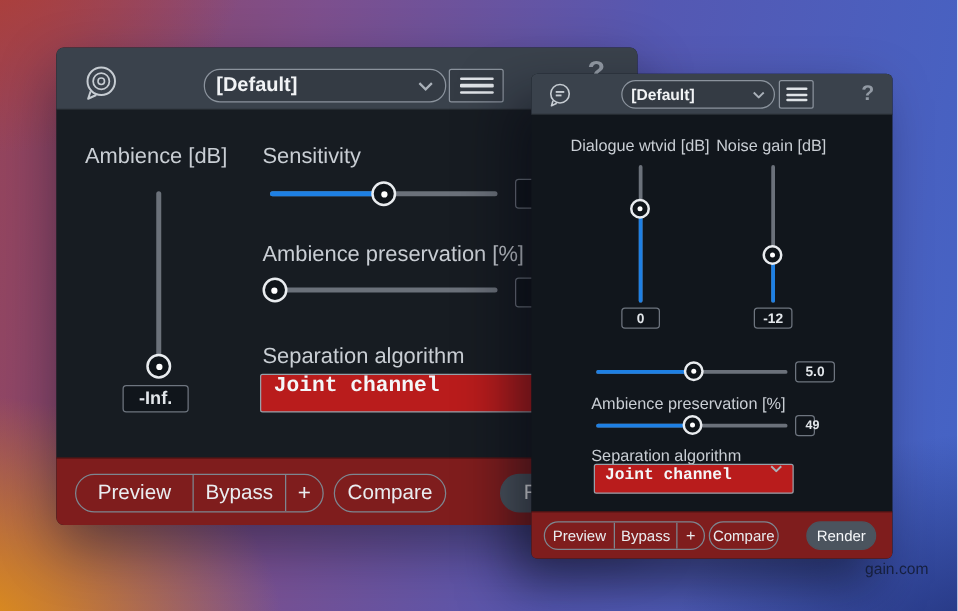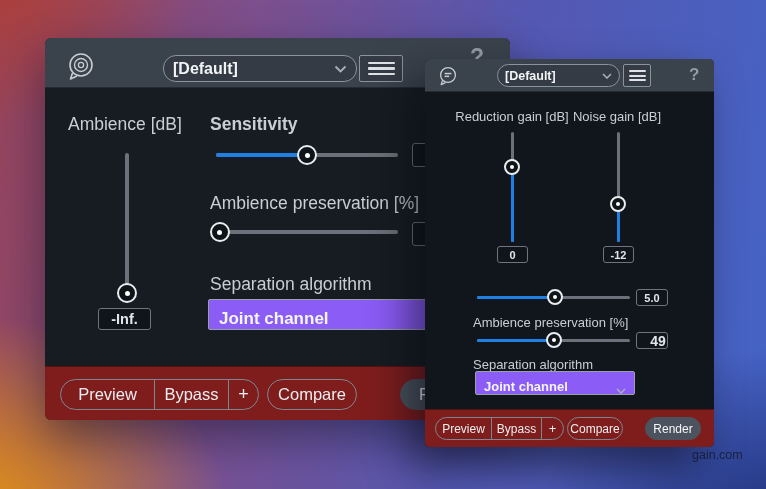--- a/index.html
+++ b/index.html
@@ -59,22 +59,22 @@
   .knob.k16::after { width:4px; height:4px; margin:-2px 0 0 -2px; }
   .hslider .knob.k20 { margin-top:-10px; left:calc(var(--p) - 10px); }
   .hslider .knob.k16 { margin-top:-8px;  left:calc(var(--p) - 8px); }
   .vslider .knob { left:50%; }
   .vslider .knob.k20 { margin-left:-10px; top:calc(var(--p) - 10px); }
   .vslider .knob.k16 { margin-left:-8px;  top:calc(var(--p) - 8px); }
 
   .valbox { position:absolute; border:1px solid #6e757f; border-radius:3px; background:#10151b;
             color:#e2e6ea; font-weight:bold; display:flex; align-items:center; justify-content:center; }
 
-  .dropdown { position:absolute; border:1px solid #99a0a9; border-radius:2px; background:#8b5cf6;
-              color:#f4f6f8; font-weight:bold; display:flex; align-items:flex-end; }
+  .dropdown { position:absolute; border:1px solid #99a0a9; border-radius:2px; background:#b91c1c;
+              color:#f4f6f8; font-weight:bold; display:flex; align-items:flex-start;font-family:Liberation Mono, monospace; }
   .dropdown .chev { margin-left:auto; }
 
   
   .btn-group { position:absolute; display:flex; border:1.5px solid #7d8690; border-radius:16px; overflow:hidden; }
   .btn-seg { display:flex; align-items:center; justify-content:center; color:#eaedf0; }
   .btn-seg + .btn-seg { border-left:1px solid #7d8690; }
   .pill-btn { position:absolute; border:1.5px solid #7d8690; border-radius:16px; background:transparent;
               color:#eaedf0; display:flex; align-items:center; justify-content:center; }
   .pill-btn.filled { background:#4b545e; border-color:#4b545e; color:#f5f7f9; }
 
@@ -115,21 +115,21 @@
 
     <span class="label" style="left:23px;top:76px;font-size:17.5px;">Ambience [dB]</span>
 
     <div class="vslider" style="left:72px;top:115px;width:20px;height:140px;--p:100%;">
       <div class="track"></div>
       <div class="fill"></div>
       <div class="knob k20"></div>
     </div>
     <div class="valbox" style="left:53px;top:270px;width:53px;height:22px;font-size:14.5px;">-Inf.</div>
 
-    <span class="label" style="left:165px;top:76px;font-size:17.5px;font-weight:bold;">Sensitivity</span>
+    <span class="label" style="left:165px;top:76px;font-size:17.5px;">Sensitivity</span>
     <div class="hslider" style="left:171px;top:107px;width:182px;height:20px;--p:50%;">
       <div class="track"></div>
       <div class="fill"></div>
       <div class="knob k20"></div>
     </div>
     <div class="valbox" style="left:367px;top:105px;width:58px;height:24px;font-size:14.5px;">5.0</div>
 
     <span class="label" style="left:165px;top:155px;font-size:17.5px;">Ambience preservation [%]</span>
     <div class="hslider" style="left:171px;top:184px;width:182px;height:20px;--p:2%;">
       <div class="track"></div>
@@ -178,21 +178,21 @@
         </span>
       </div>
       <div class="menu-box" style="left:198px;top:5px;width:28px;height:23px;gap:2.5px;">
         <i style="width:17px;height:2px"></i>
         <i style="width:17px;height:2px"></i>
         <i style="width:17px;height:2px"></i>
       </div>
       <span class="help-q" style="left:264px;top:6px;font-size:17px;">?</span>
     </div>
 
-    <span class="label" style="left:22px;top:50px;width:130px;text-align:center;font-size:13px;">Reduction gain [dB]</span>
+    <span class="label" style="left:22px;top:50px;width:130px;text-align:center;font-size:13px;">Dialogue wtvid [dB]</span>
     <span class="label" style="left:127px;top:50px;width:130px;text-align:center;font-size:13px;">Noise gain [dB]</span>
 
     <div class="vslider" style="left:79px;top:73px;width:16px;height:110px;--p:32%;">
       <div class="track" style="margin-left:-1.5px;width:3px;"></div>
       <div class="fill" style="margin-left:-1.5px;width:3px;"></div>
       <div class="knob k16"></div>
     </div>
     <div class="vslider" style="left:185px;top:73px;width:16px;height:110px;--p:65%;">
       <div class="track" style="margin-left:-1.5px;width:3px;"></div>
       <div class="fill" style="margin-left:-1.5px;width:3px;"></div>
@@ -207,21 +207,21 @@
       <div class="knob k16"></div>
     </div>
     <div class="valbox" style="left:211px;top:230px;width:32px;height:17px;font-size:11px;">5.0</div>
 
     <span class="label" style="left:48px;top:256px;font-size:13px;">Ambience preservation [%]</span>
     <div class="hslider" style="left:52px;top:273px;width:153px;height:16px;--p:50%;">
       <div class="track" style="margin-top:-1.5px;height:3px;"></div>
       <div class="fill" style="margin-top:-1.5px;height:3px;"></div>
       <div class="knob k16"></div>
     </div>
-    <div class="valbox" style="left:211px;top:273px;width:32px;height:17px;font-size:14px;padding-left:12px;">49</div>
+    <div class="valbox" style="left:211px;top:273px;width:16px;height:17px;font-size:10px;padding-left:12px;">49</div>
 
     <span class="label" style="left:48px;top:298px;font-size:13px;">Separation algorithm</span>
     <div class="dropdown" style="left:50px;top:312px;width:160px;height:24px;padding:0 8px;font-size:13px;">
       <span>Joint channel</span>
       <span class="chev">
         <svg width="10" height="6" viewBox="0 0 10 6">
             <path d="M1 1l4 4 4-4" fill="none" stroke="#aab1b9" stroke-width="1.5"></path>
           </svg>
       </span>
     </div>

